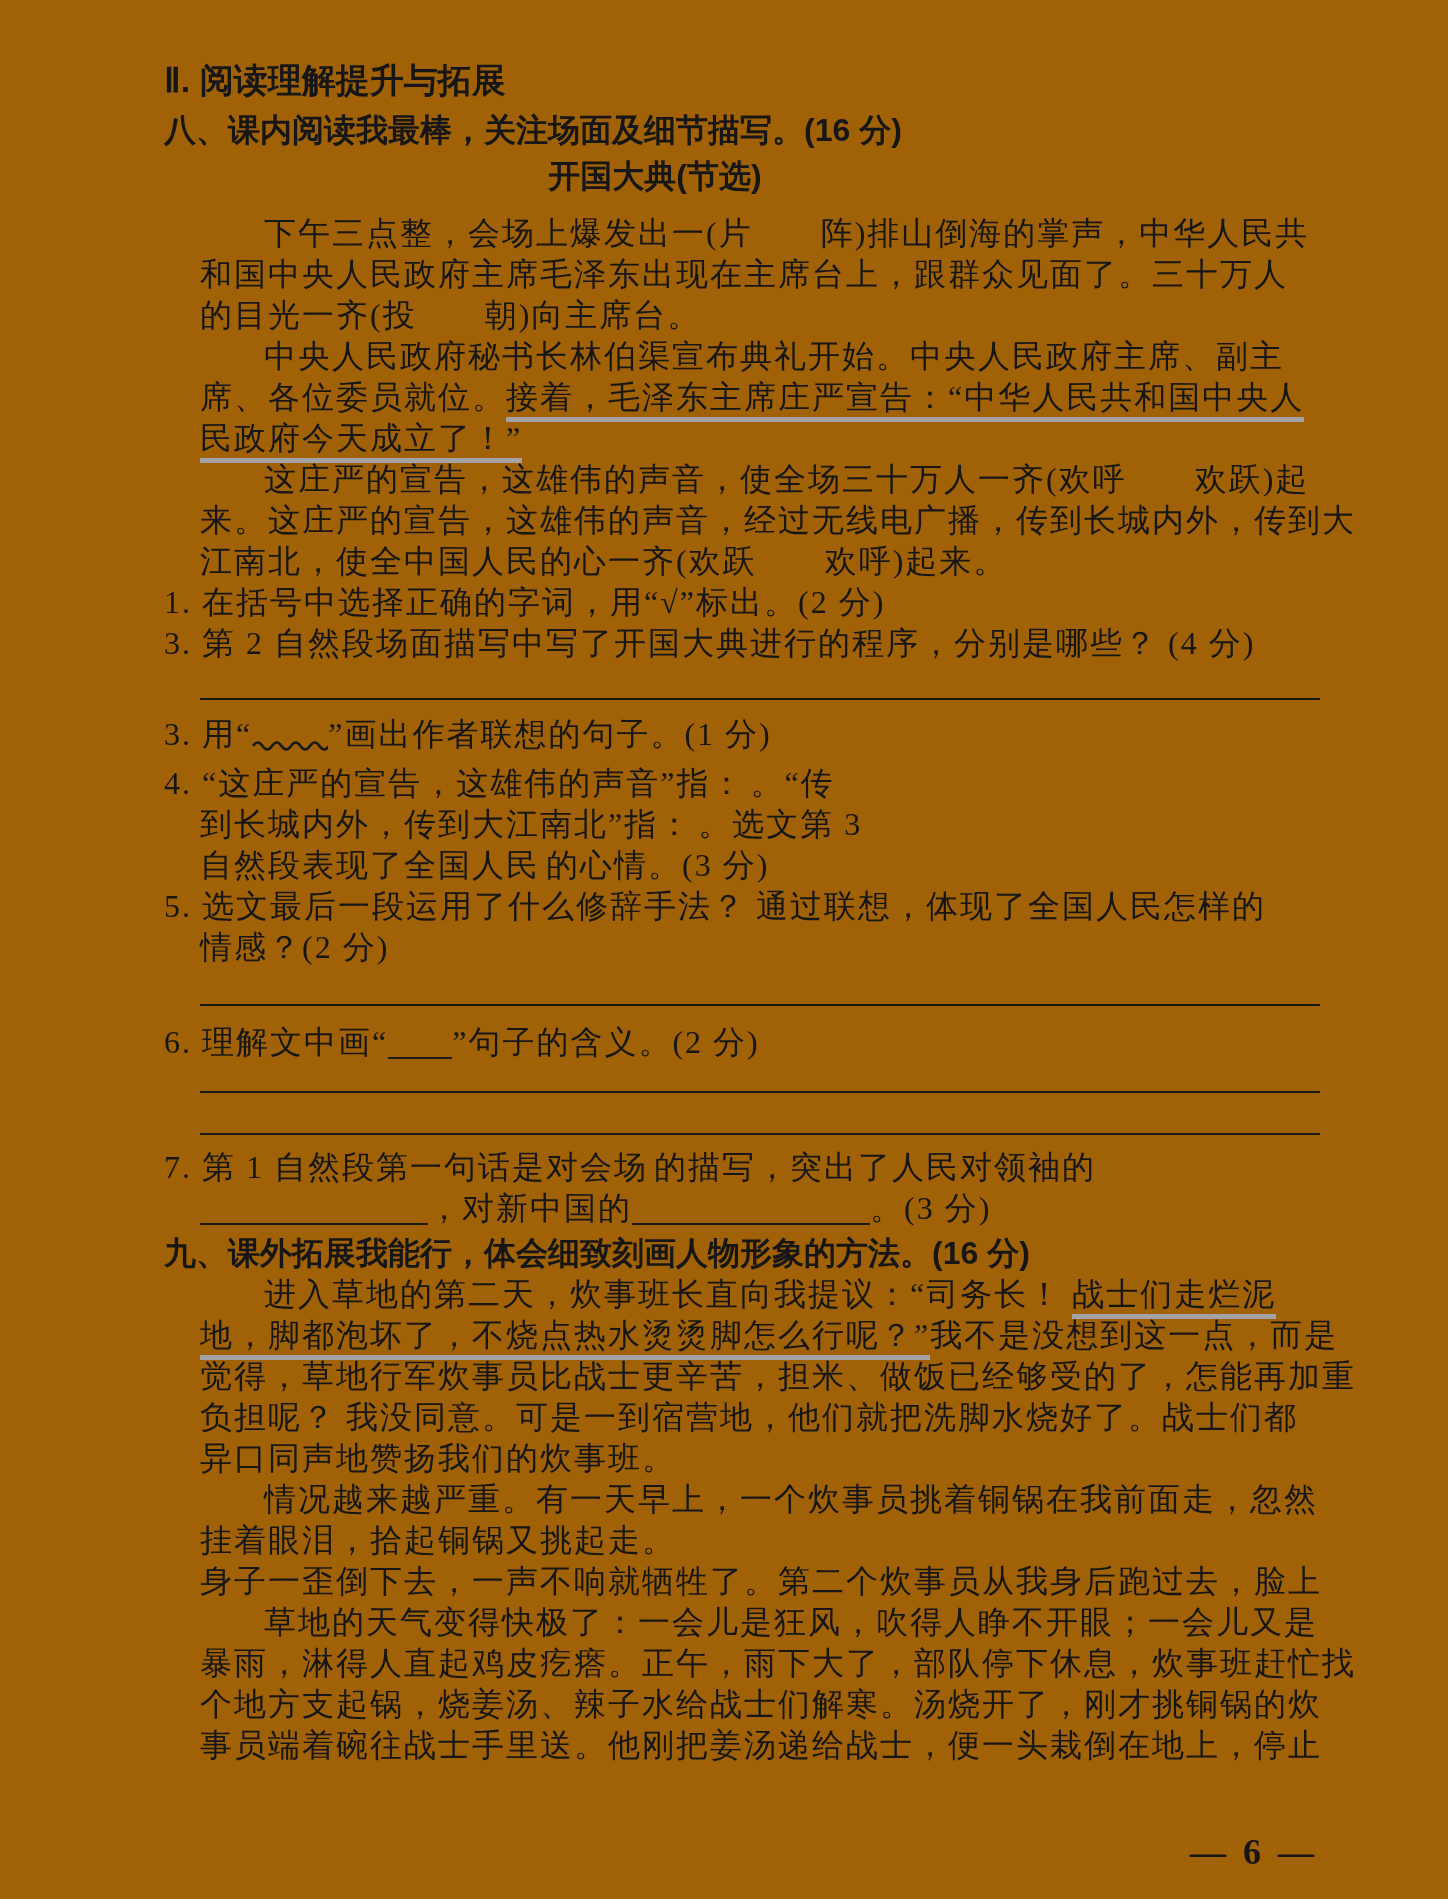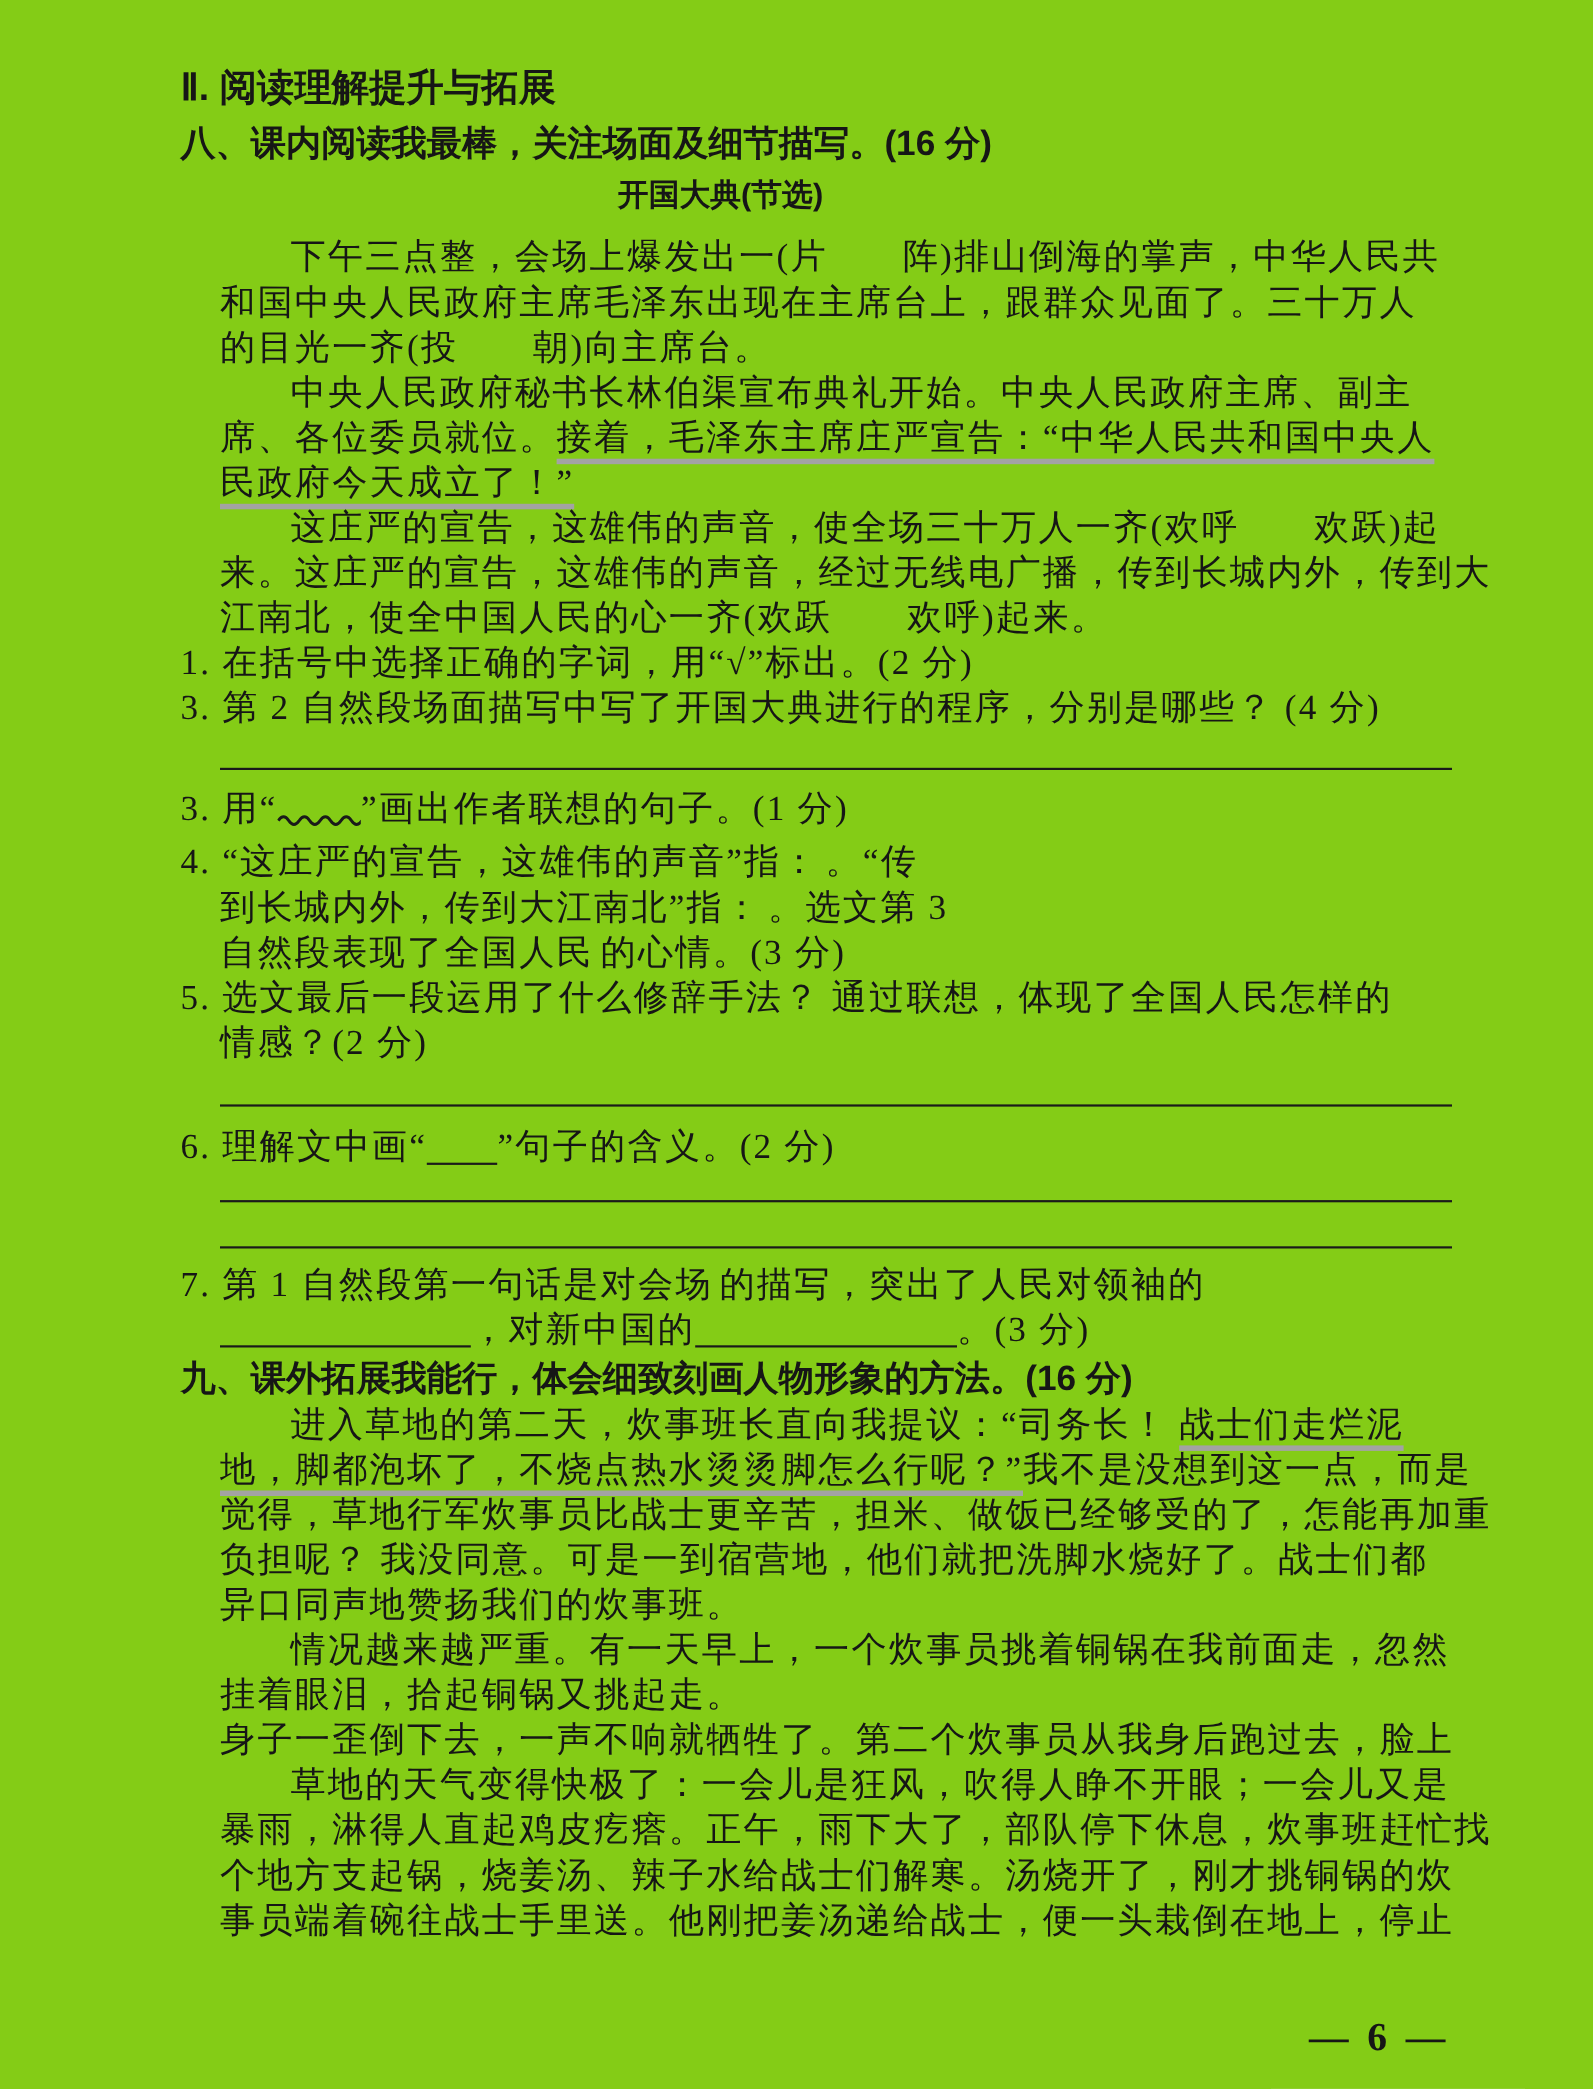--- a/index.html
+++ b/index.html
@@ -1,19 +1,19 @@
 <!DOCTYPE html>
 <html><head>
 <meta charset="utf-8">
 <style>
   html,body { margin:0; padding:0; background:#e8e8e8; }
   .page {
     position:relative;
     width:1448px; height:1899px;
-    background:#84cc16;
+    background:#a16207;
     color:#161616;
     font-family:"Liberation Serif", serif;
     overflow:hidden;
     margin:0 auto;
   }
   .content {
     position:absolute;
     left:200px; top:58px;
     width:1120px;
   }
@@ -29,21 +29,21 @@
     font-family:"Liberation Sans", sans-serif;
     font-weight:700;
     font-size:32px; line-height:41px;
     margin-left:-36px;
     margin-top:8px;
     white-space:pre;
   }
   .ptitle {
     font-family:"Liberation Sans", sans-serif;
     font-weight:700;
-    font-size:28px; line-height:41px;
+    font-size:32px; line-height:41px;
     text-align:center;
     position:relative; left:-105px;
     margin-top:5px;
     white-space:pre;
   }
   
   .tline {
     font-size:32px; line-height:41px;
     letter-spacing:2px;
     white-space:pre;

